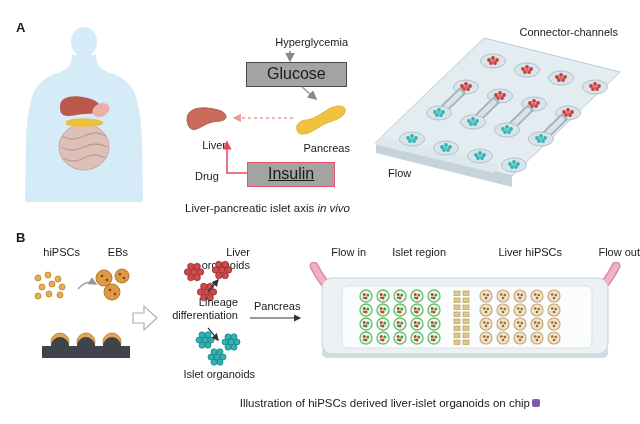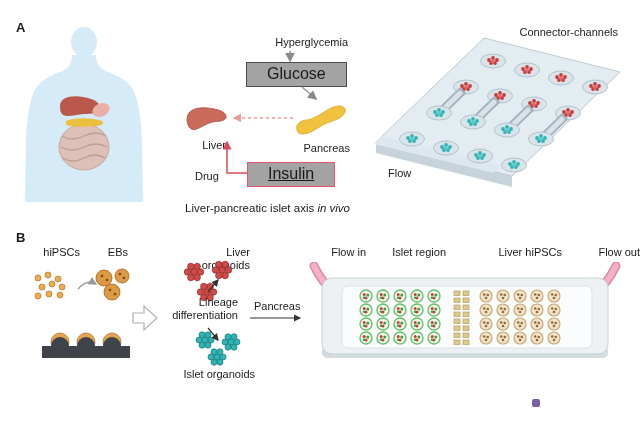--- a/index.html
+++ b/index.html
@@ -337,16 +337,16 @@
       <use href="#wLiver" transform="translate(178,76)"></use>
         <use href="#wLiver" transform="translate(195,76)"></use>
         <use href="#wLiver" transform="translate(212,76)"></use>
         <use href="#wLiver" transform="translate(229,76)"></use>
         <use href="#wLiver" transform="translate(246,76)"></use>
     </g>
   </svg>
 
 
   <div class="lbl cap ctr" style="left:110px;top:397px;width:430px">
-    <span class="wm-glyph"></span>
+    <span>Illustration of hiPSCs derived liver-islet organoids on chip</span><span class="wm-glyph"></span>
   </div>
 
 </div>
 
 </body></html>

